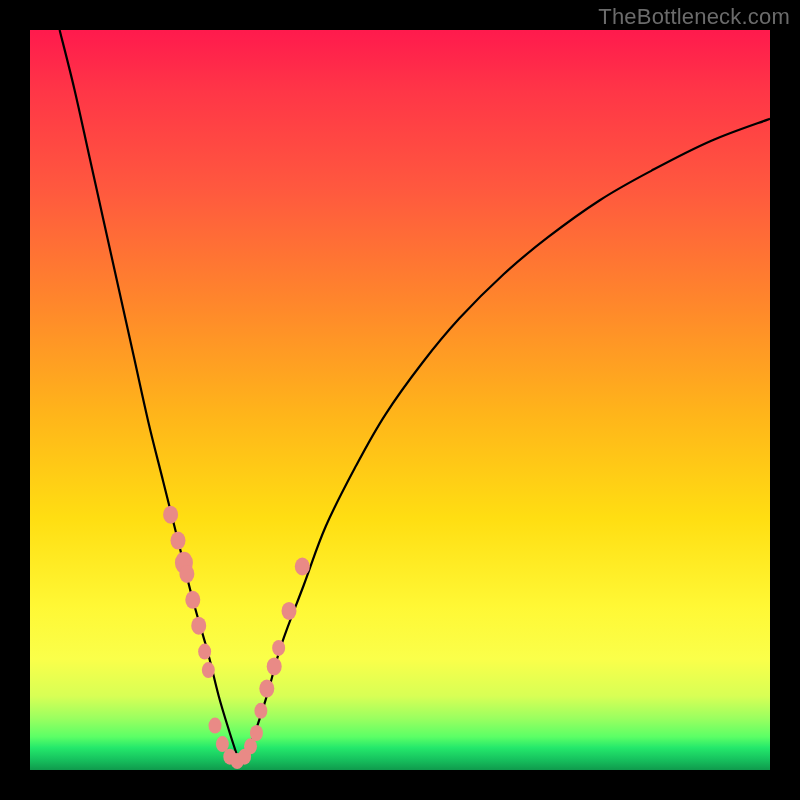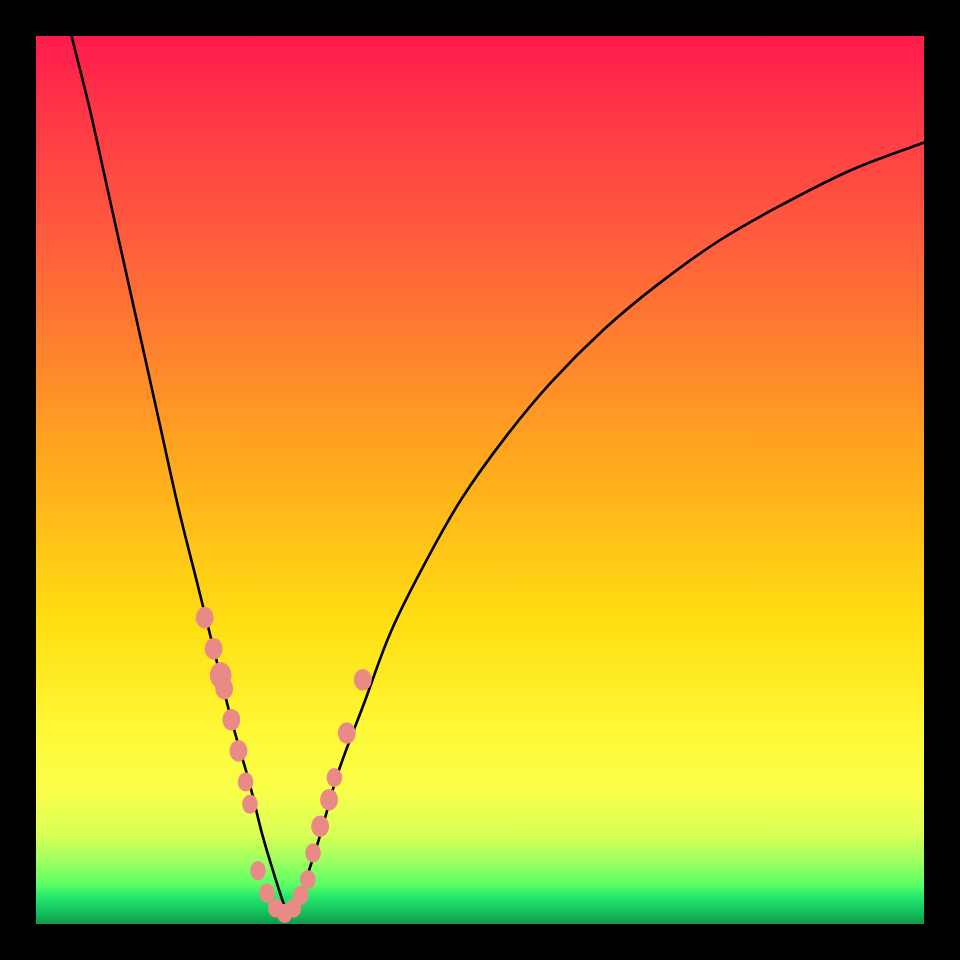--- a/index.html
+++ b/index.html
@@ -99,13 +99,14 @@
           <ellipse cx="185" cy="695.6" rx="6.5" ry="8" class="dot"></ellipse>
           <ellipse cx="192.4" cy="714.1" rx="6.5" ry="8" class="dot"></ellipse>
           <ellipse cx="199.8" cy="726.68" rx="6.5" ry="8" class="dot"></ellipse>
           <ellipse cx="207.20000000000002" cy="731.12" rx="6.5" ry="8" class="dot"></ellipse>
           <ellipse cx="214.6" cy="726.68" rx="6.5" ry="8" class="dot"></ellipse>
           <ellipse cx="220.51999999999998" cy="716.32" rx="6.5" ry="8" class="dot"></ellipse>
           <ellipse cx="226.44" cy="703" rx="6.5" ry="8" class="dot"></ellipse>
         </g>
     </svg>
   </div>
+  <div class="watermark">TheBottleneck.com</div>
 </div>
 
 </body></html>

